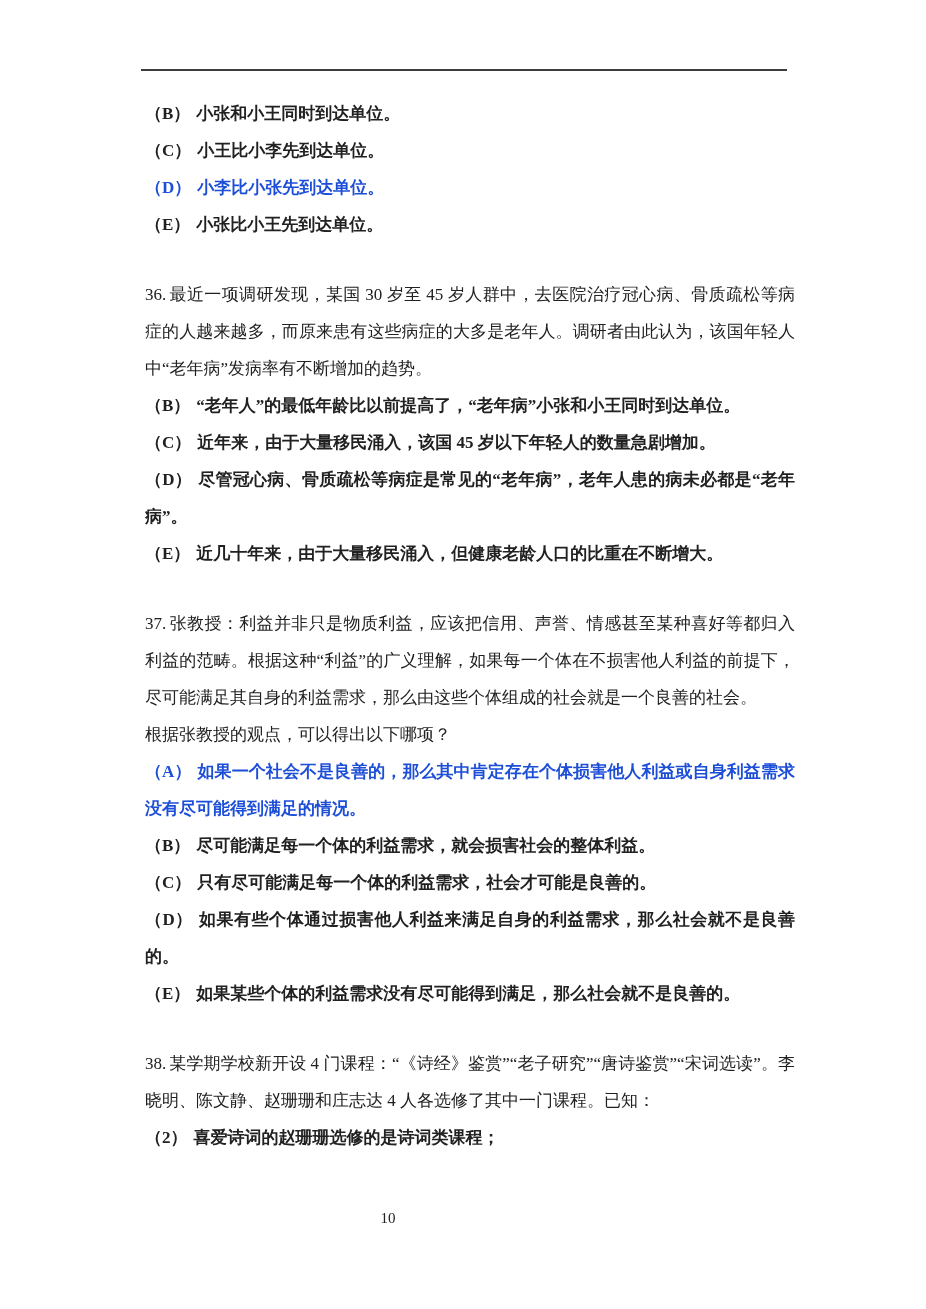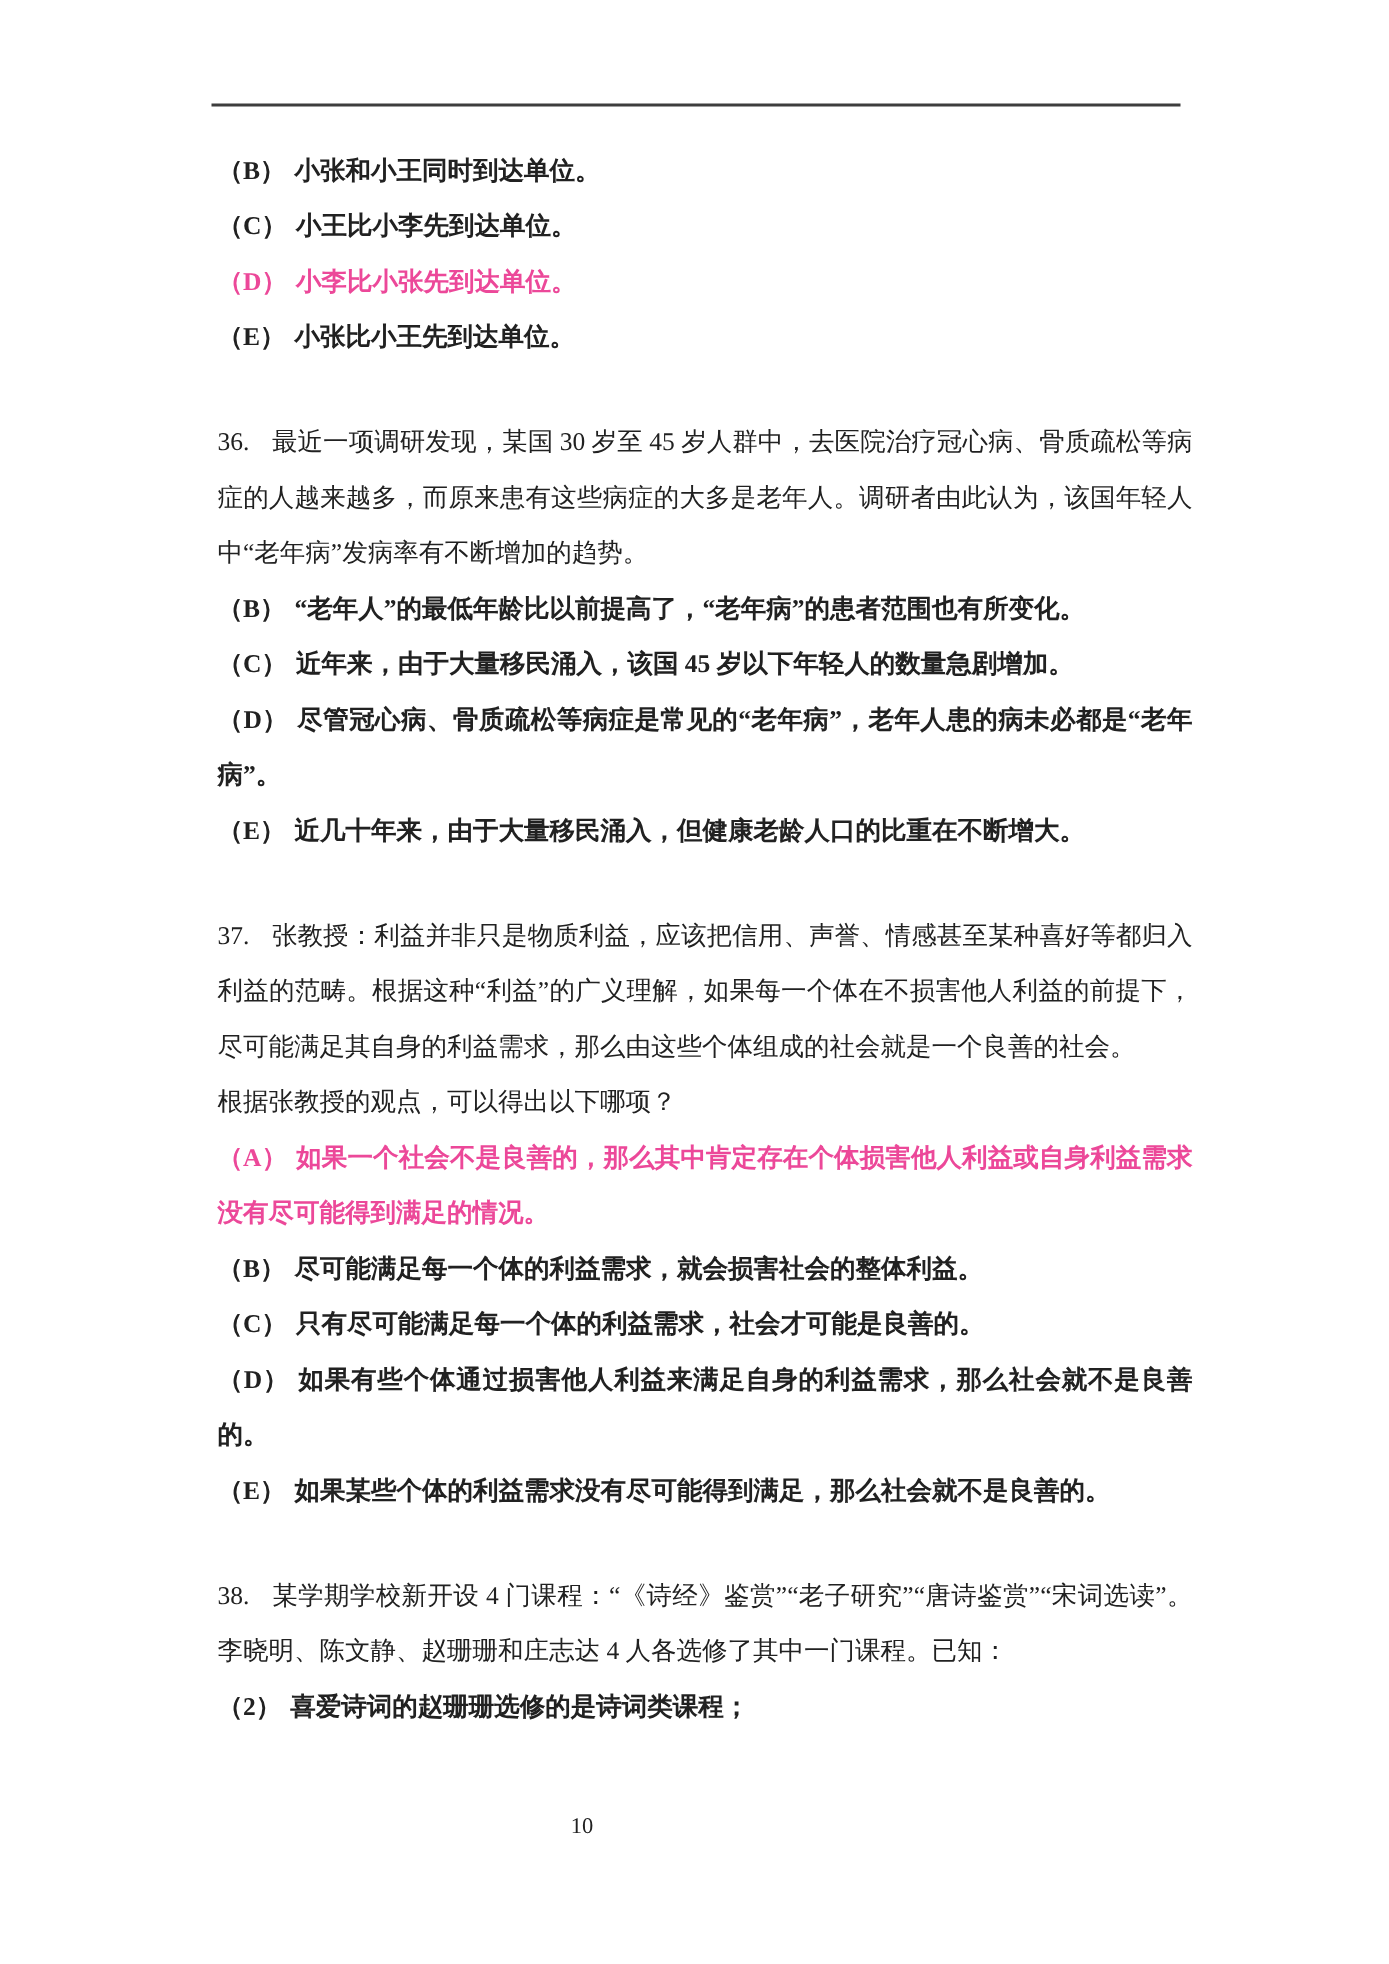--- a/index.html
+++ b/index.html
@@ -39,35 +39,35 @@
     font-size: 17px;
   }
   .content p {
     margin: 0;
     line-height: 37px;
   }
   .stem {
     text-align: justify;
   }
   .q-num {
-    margin-right: 15px;
+    margin-right: 3px;
   }
   .opt {
     margin-bottom: 1px;
     text-align: justify;
     font-weight: bold;
   }
   .opt-label {
     margin-right: 6px;
   }
   .q-block {
     margin-top: 33px;
   }
   .red {
-    color: #ec4899;
+    color: #1d4ed8;
   }
   .page-number {
     position: absolute;
     left: 0;
     top: 1207px;
     width: 776px;
     text-align: center;
     font-size: 15px;
     line-height: 22px;
     color: #212121;
@@ -84,21 +84,21 @@
           <div class="options">
             <p class="opt"><span class="opt-label">（B）</span><span class="opt-text">小张和小王同时到达单位。</span></p>
             <p class="opt"><span class="opt-label">（C）</span><span class="opt-text">小王比小李先到达单位。</span></p>
             <p class="opt red"><span class="opt-label">（D）</span><span class="opt-text">小李比小张先到达单位。</span></p>
             <p class="opt"><span class="opt-label">（E）</span><span class="opt-text">小张比小王先到达单位。</span></p>
           </div>
         </div>
         <div class="q-block">
           <p class="stem"><span class="q-num">36.</span><span class="stem-text">最近一项调研发现，某国 30 岁至 45 岁人群中，去医院治疗冠心病、骨质疏松等病症的人越来越多，而原来患有这些病症的大多是老年人。调研者由此认为，该国年轻人中“老年病”发病率有不断增加的趋势。</span></p>
           <div class="options">
-            <p class="opt"><span class="opt-label">（B）</span><span class="opt-text">“老年人”的最低年龄比以前提高了，“老年病”的患者范围也有所变化。</span></p>
+            <p class="opt"><span class="opt-label">（B）</span><span class="opt-text">“老年人”的最低年龄比以前提高了，“老年病”小张和小王同时到达单位。</span></p>
             <p class="opt"><span class="opt-label">（C）</span><span class="opt-text">近年来，由于大量移民涌入，该国 45 岁以下年轻人的数量急剧增加。</span></p>
             <p class="opt"><span class="opt-label">（D）</span><span class="opt-text">尽管冠心病、骨质疏松等病症是常见的“老年病”，老年人患的病未必都是“老年病”。</span></p>
             <p class="opt"><span class="opt-label">（E）</span><span class="opt-text">近几十年来，由于大量移民涌入，但健康老龄人口的比重在不断增大。</span></p>
           </div>
         </div>
         <div class="q-block">
           <p class="stem"><span class="q-num">37.</span><span class="stem-text">张教授：利益并非只是物质利益，应该把信用、声誉、情感甚至某种喜好等都归入利益的范畴。根据这种“利益”的广义理解，如果每一个体在不损害他人利益的前提下，尽可能满足其自身的利益需求，那么由这些个体组成的社会就是一个良善的社会。</span></p>
           <p class="prompt">根据张教授的观点，可以得出以下哪项？</p>
           <div class="options">
             <p class="opt red"><span class="opt-label">（A）</span><span class="opt-text">如果一个社会不是良善的，那么其中肯定存在个体损害他人利益或自身利益需求没有尽可能得到满足的情况。</span></p>

